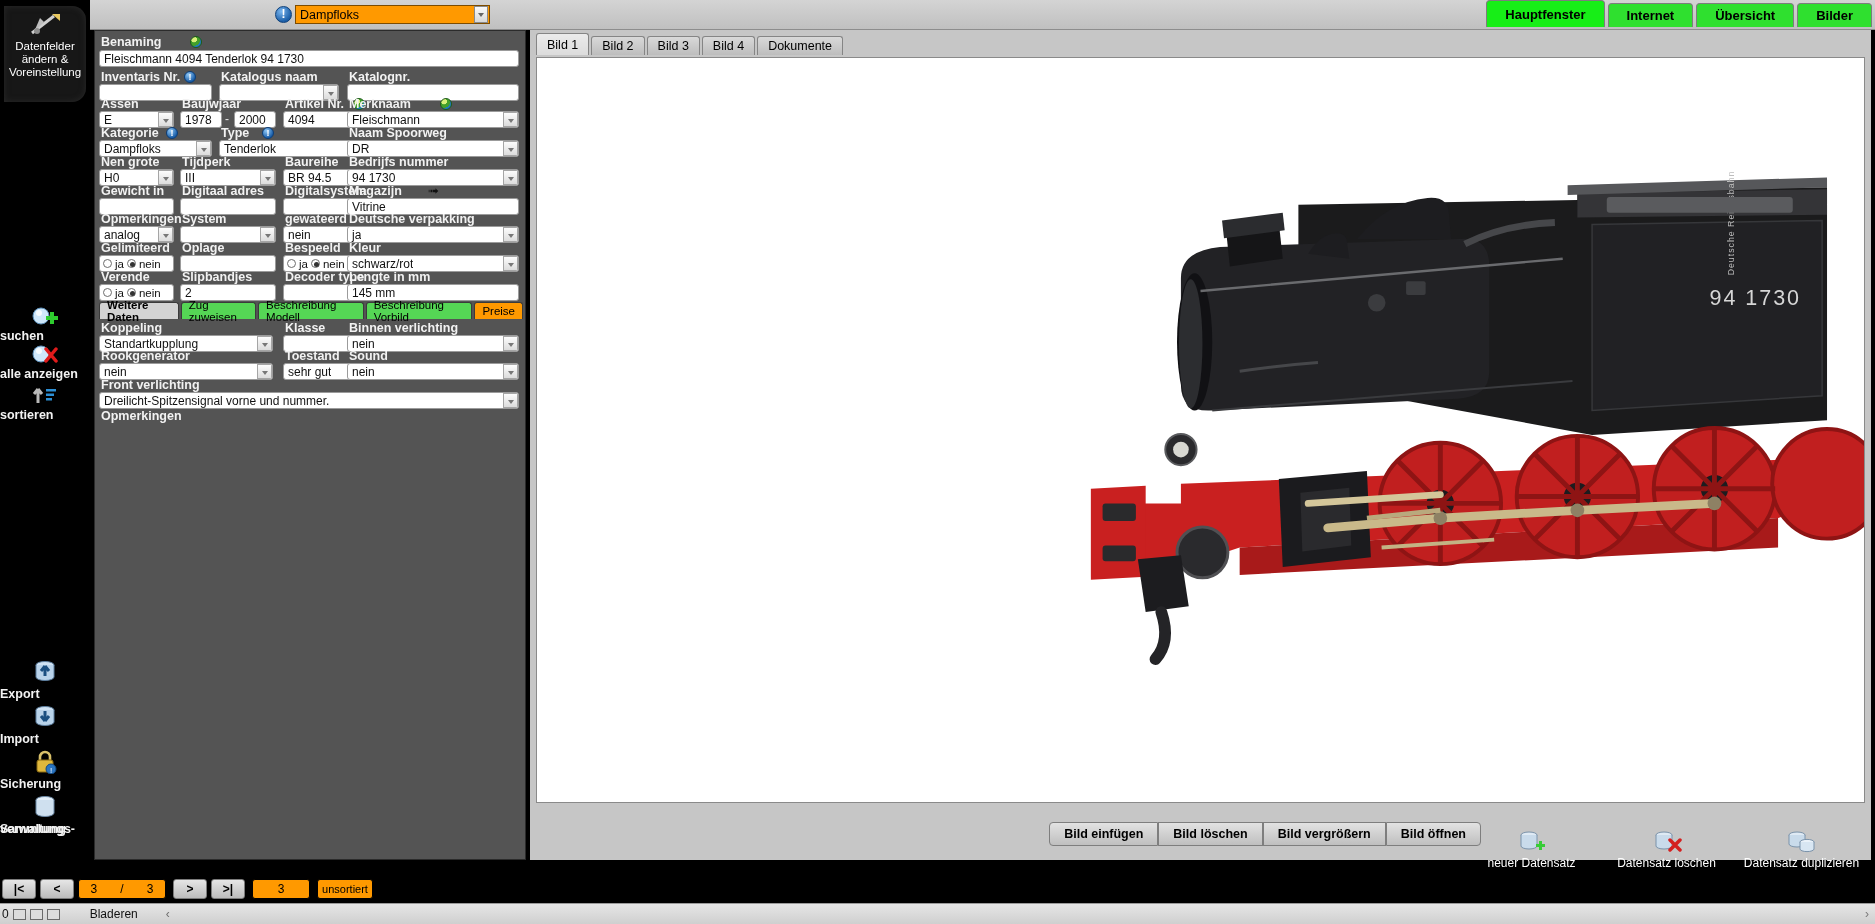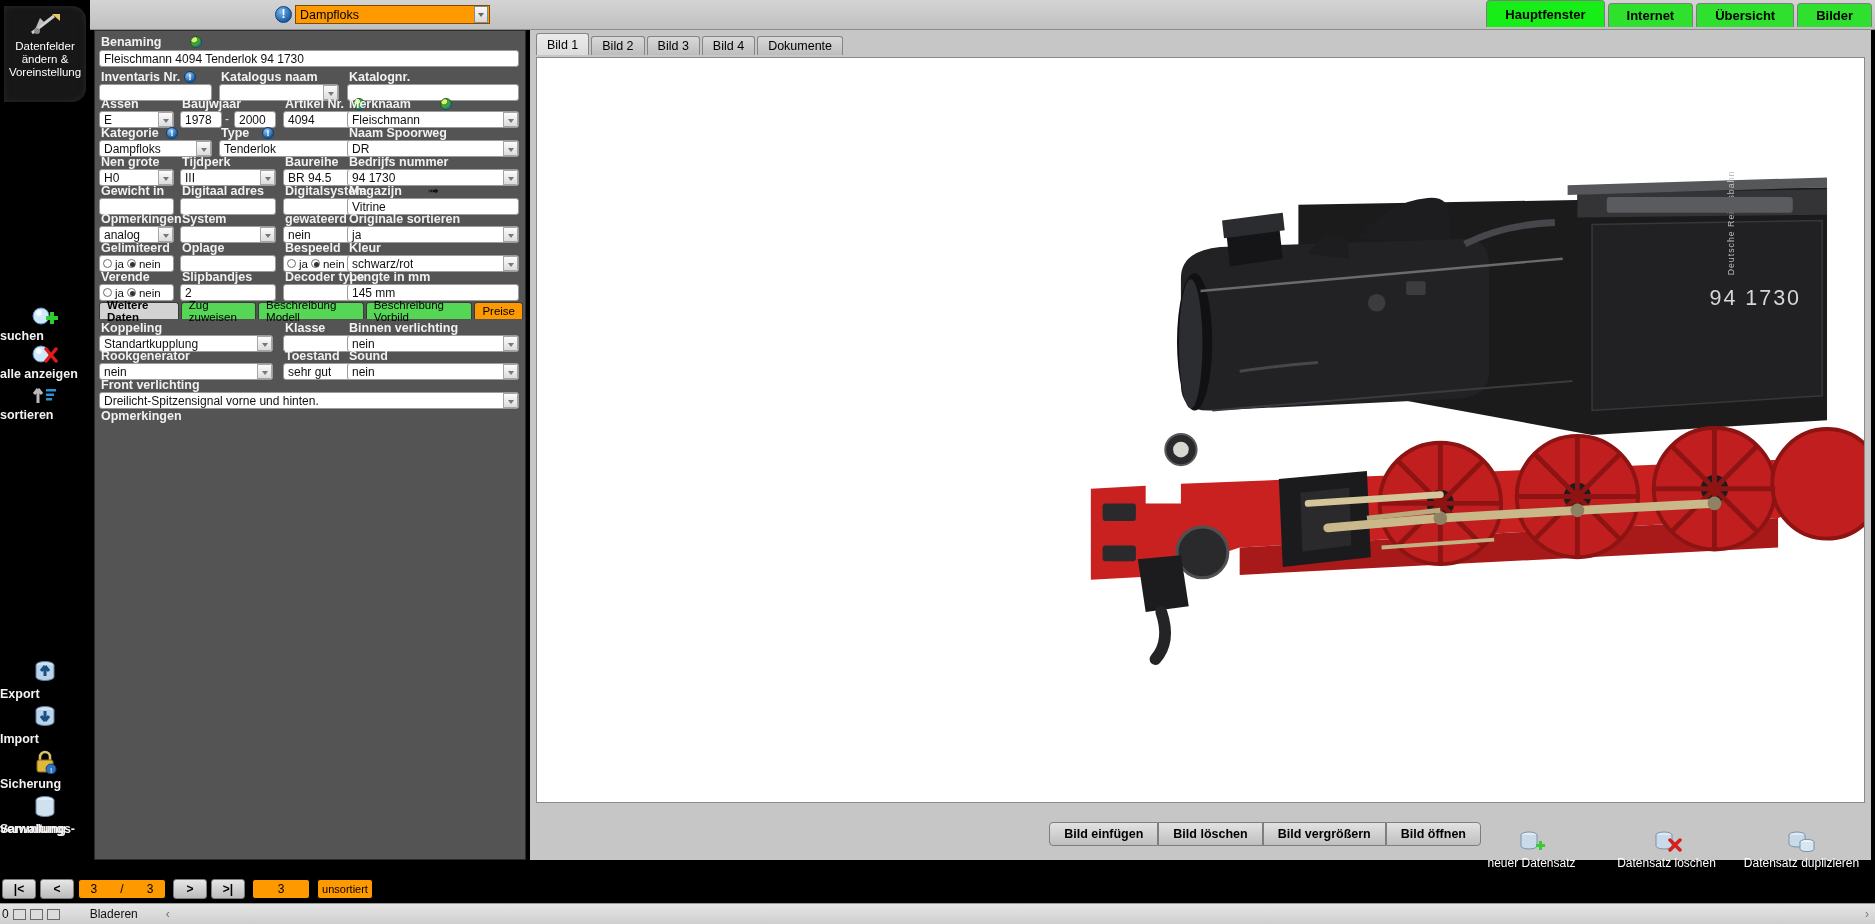--- a/index.html
+++ b/index.html
@@ -458,21 +458,21 @@
     <span class="lbl" style="left:87px; top:181px;">System</span>
     <div class="fld dd" style="left:85px; top:195px; width:96px;flex-direction:column;">
       <span class="t">Gleichstrom</span>
       <span class="ddbtn"></span>
     </div>
     <span class="lbl" style="left:190px; top:181px;">gewateerd</span>
     <div class="fld dd" style="left:188px; top:195px; width:103px;">
       <span class="t">nein</span>
       <span class="ddbtn"></span>
     </div>
-    <span class="lbl" style="left:254px; top:181px;">Originale sortieren</span>
+    <span class="lbl" style="left:254px; top:181px;">Deutsche verpakking</span>
     <div class="fld dd" style="left:252px; top:195px; width:172px;">
       <span class="t">ja</span>
       <span class="ddbtn"></span>
     </div>
 
     <span class="lbl" style="left:6px; top:210px;text-align:center;">Gelimiteerd</span>
     <div class="fld" style="left:4px; top:224px; width:75px;">
       <span class="radiogrp">
         <span class="radio"></span>
           <span>ja</span>
@@ -567,21 +567,21 @@
       <span class="ddbtn"></span>
     </div>
     <span class="lbl" style="left:254px; top:318px;">Sound</span>
     <div class="fld dd" style="left:252px; top:332px; width:172px;">
       <span class="t">nein</span>
       <span class="ddbtn"></span>
     </div>
 
     <span class="lbl" style="left:6px; top:347px;">Front verlichting</span>
     <div class="fld dd" style="left:4px; top:361px; width:420px;">
-      <span class="t">Dreilicht-Spitzensignal vorne und hinten.</span>
+      <span class="t">Dreilicht-Spitzensignal vorne und nummer.</span>
       <span class="ddbtn"></span>
     </div>
 
     <span class="lbl" style="left:6px; top:378px;">Opmerkingen</span>
   </div>
 
   <div id="imgpanel">
     <div id="imgtabs">
       <div class="itab active">
           <span>Bild 1</span>

